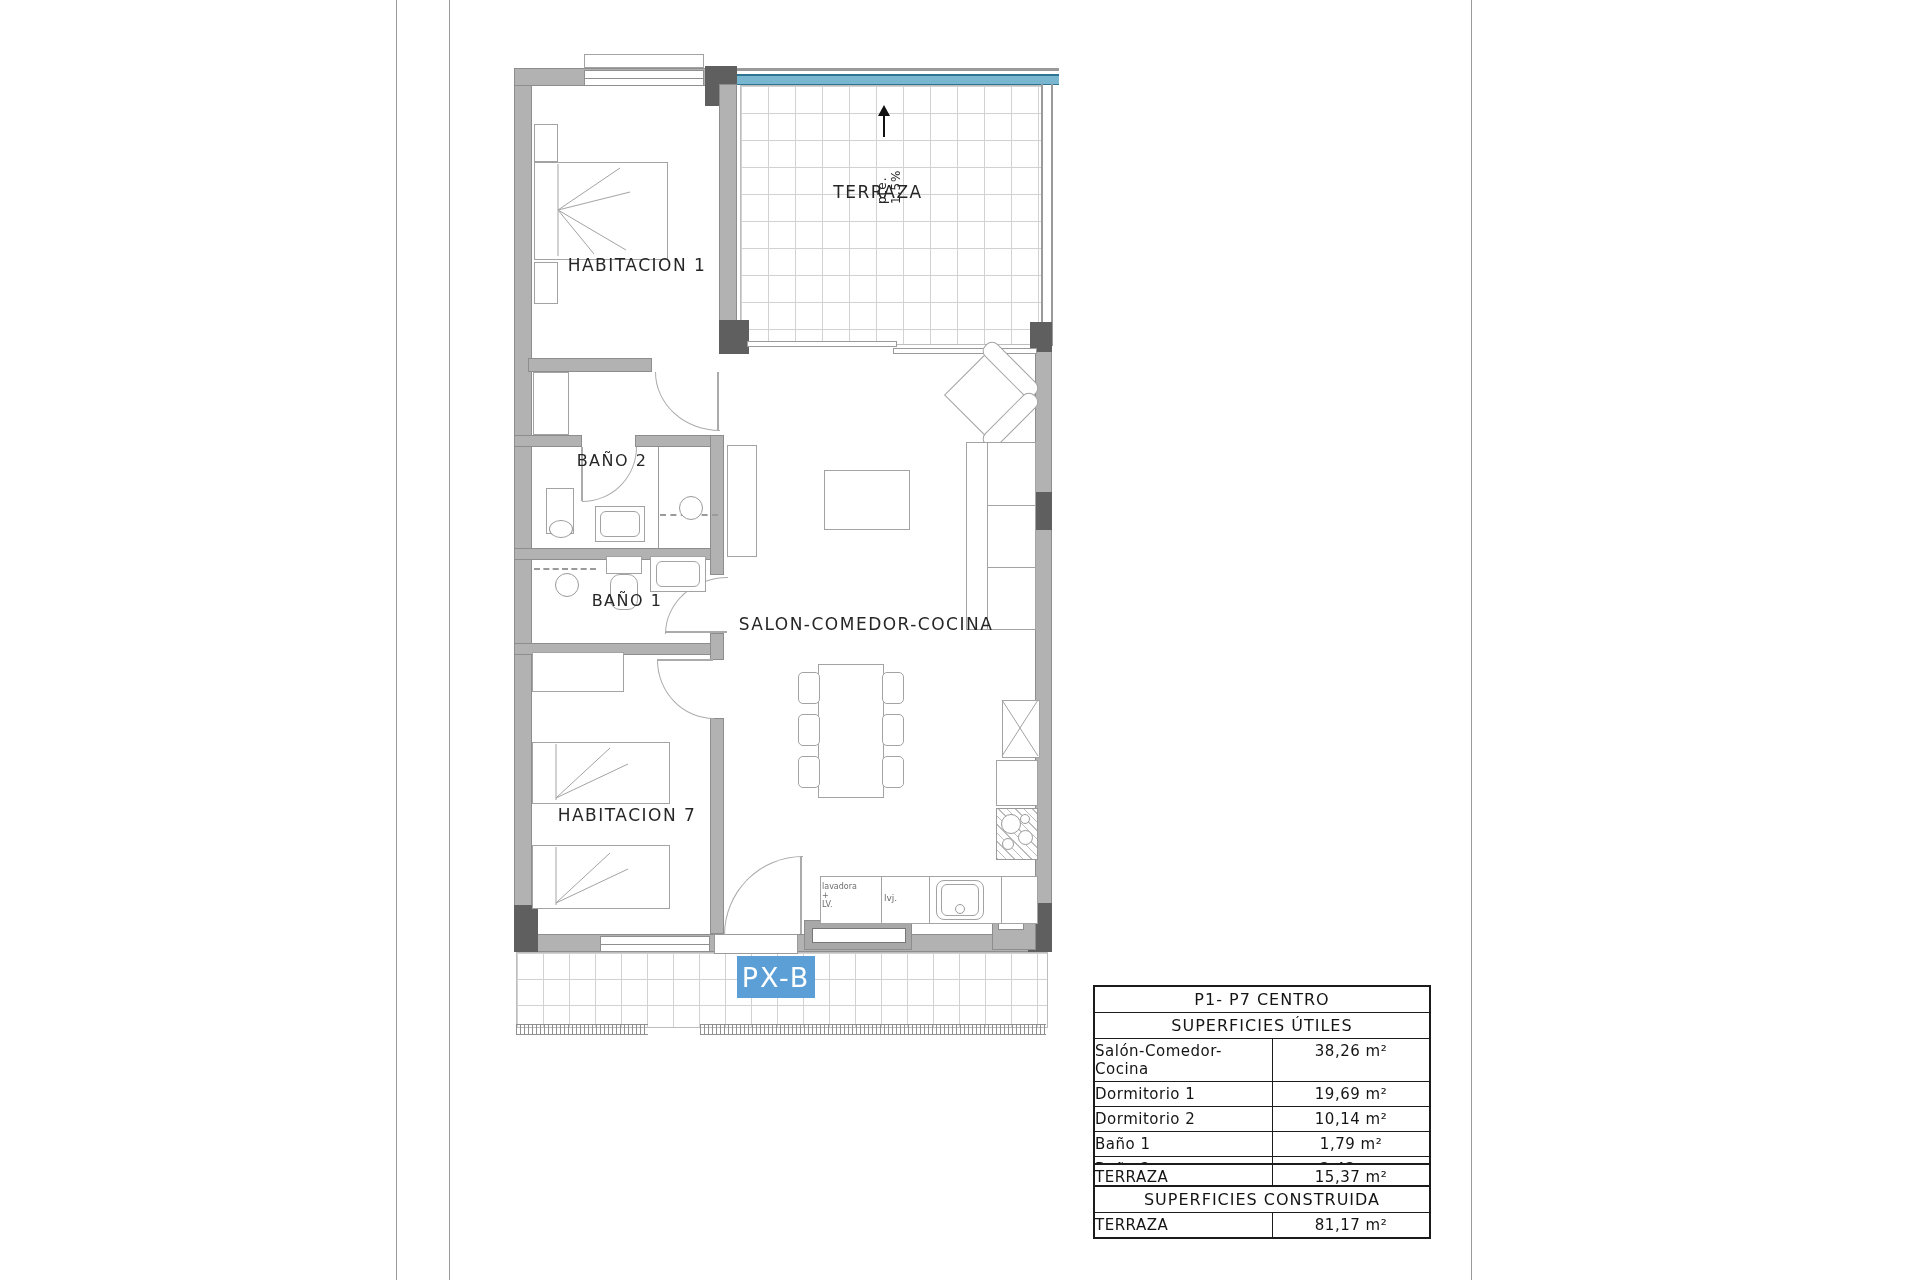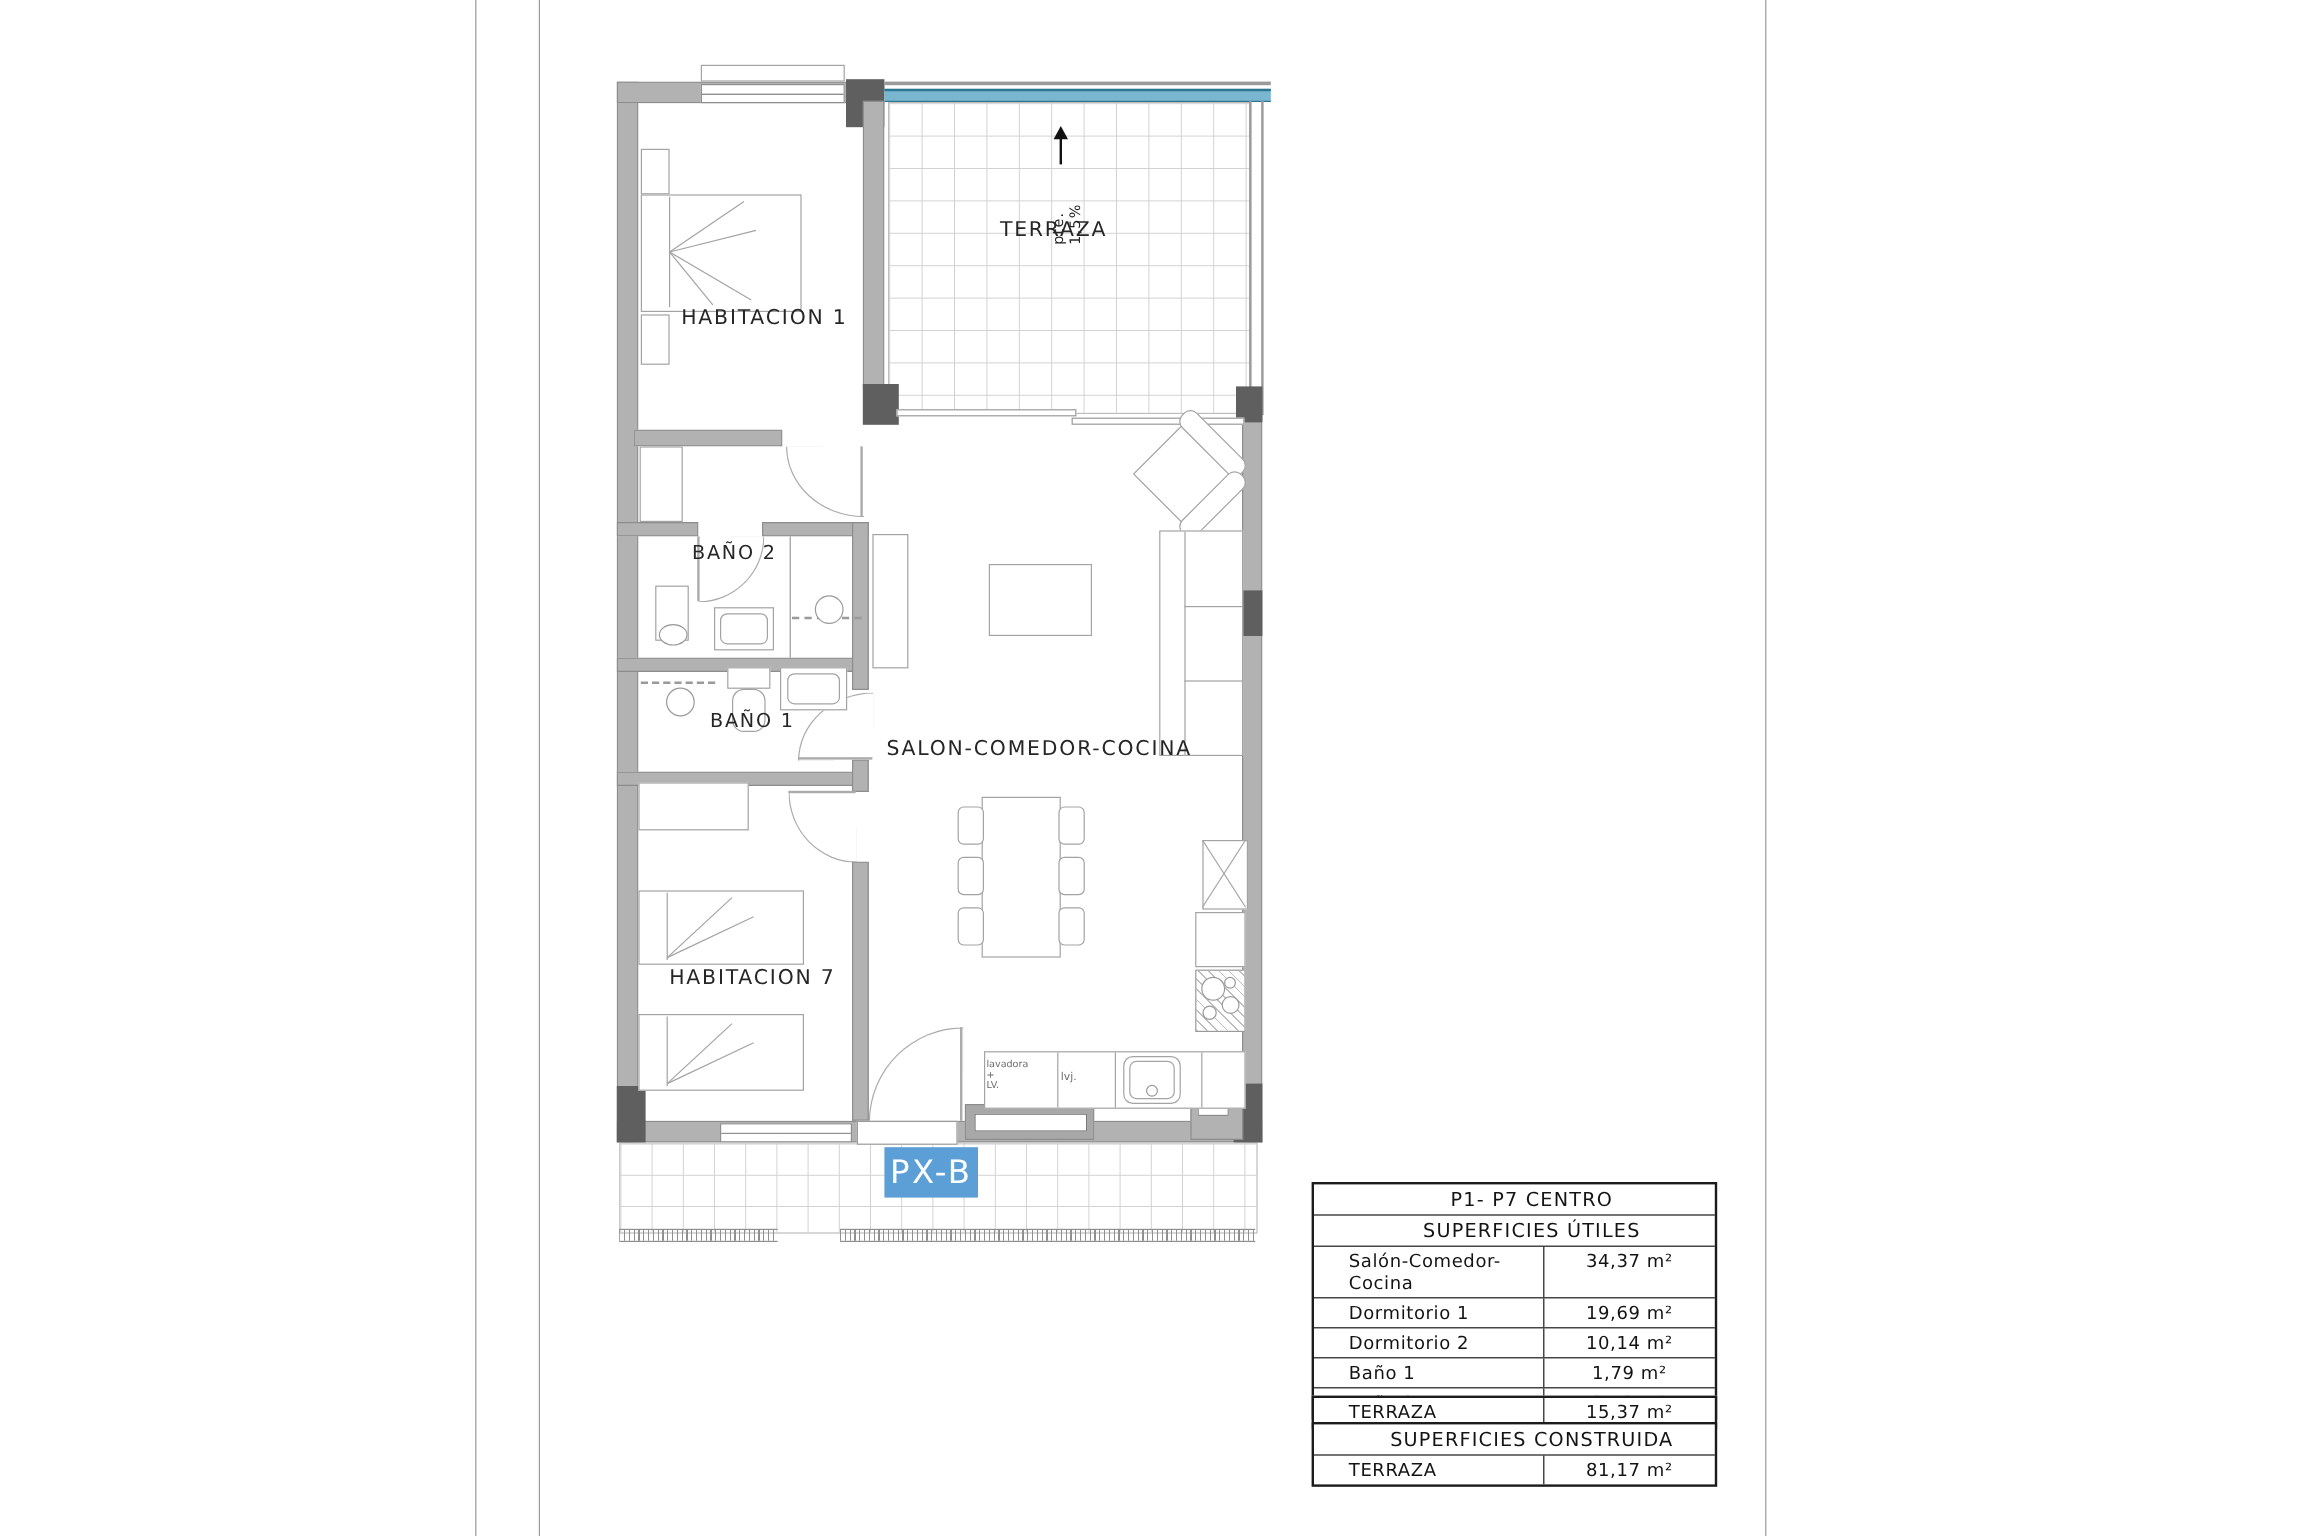--- a/index.html
+++ b/index.html
@@ -35,21 +35,21 @@
     font-size:27px;letter-spacing:2px;}
   .vslope{position:absolute;writing-mode:vertical-rl;transform:rotate(180deg);
     font-size:12px;letter-spacing:1px;color:#262626;}
   .arrowstem{position:absolute;width:2px;background:#111;}
   .arrowhead{position:absolute;width:0;height:0;border-left:6px solid transparent;
     border-right:6px solid transparent;border-bottom:11px solid #111;}
   .circ{position:absolute;border:1px solid #9a9a9a;border-radius:50%;background:#fff;}
   .dashrail{position:absolute;border-top:2px dashed #9a9a9a;}
   
   .sheet{position:absolute;background:#fff;border:2px solid #1b1b1b;font-size:15px;color:#141414;}
-  .sheet .trow{display:flex;border-top:1px solid #1b1b1b;padding-left:29px;}
+  .sheet .trow{display:flex;border-top:1px solid #1b1b1b;}
   .sheet .trow:first-child{border-top:0;}
   .sheet .th{flex:1;text-align:center;padding:3px 0;letter-spacing:1px;font-size:16px;}
   .sheet .c1{width:53%;text-align:left;padding:3px 0;border-right:1px solid #1b1b1b;letter-spacing:.5px;}
   .sheet .c2{flex:1;text-align:center;padding:3px 0;letter-spacing:.5px;}
   .tinytxt{position:absolute;font-size:8px;line-height:9px;color:#6d6d6d;text-align:left;}
   svg{position:absolute;overflow:visible;}
 </style>
 </head>
 <body>
 
@@ -227,21 +227,21 @@
 
 <div class="sheet" style="left:1093px;top:985px;width:334px">
   <div class="trow">
     <div class="th">P1- P7 CENTRO</div>
   </div>
   <div class="trow">
     <div class="th">SUPERFICIES ÚTILES</div>
   </div>
   <div class="trow">
     <div class="c1">Salón-Comedor-Cocina</div>
-    <div class="c2">34,37 m²</div>
+    <div class="c2">38,26 m²</div>
   </div>
   <div class="trow">
     <div class="c1">Dormitorio 1</div>
     <div class="c2">19,69 m²</div>
   </div>
   <div class="trow">
     <div class="c1">Dormitorio 2</div>
     <div class="c2">10,14 m²</div>
   </div>
   <div class="trow">

